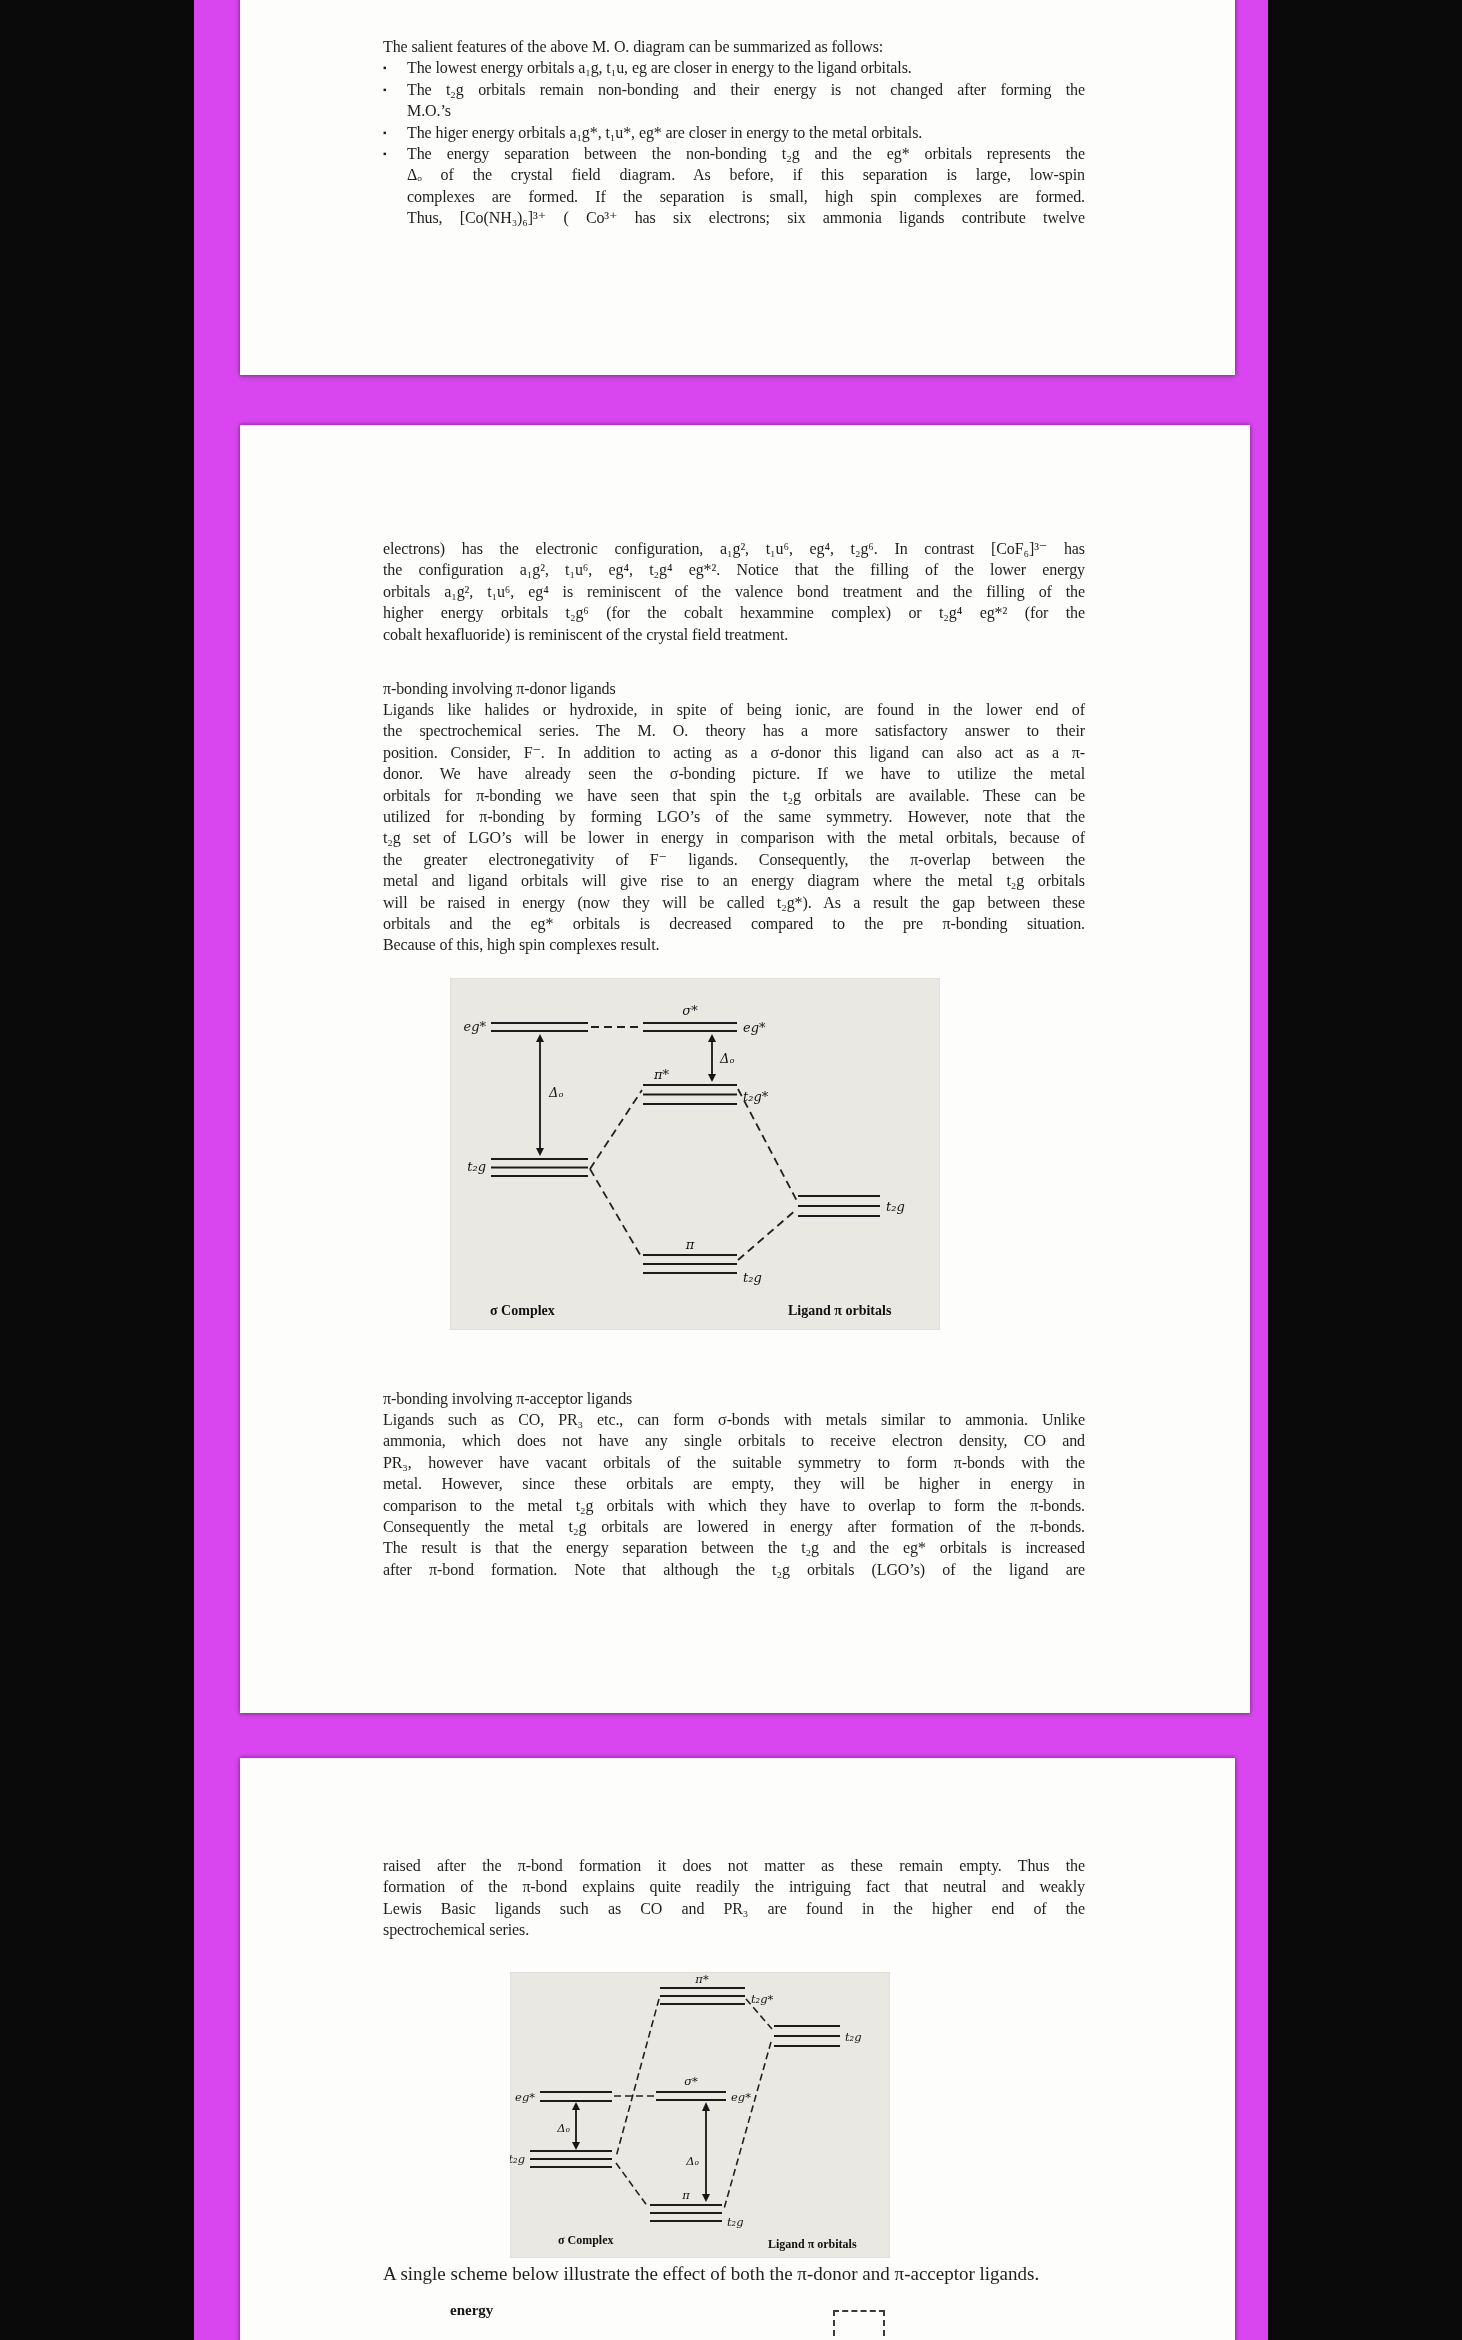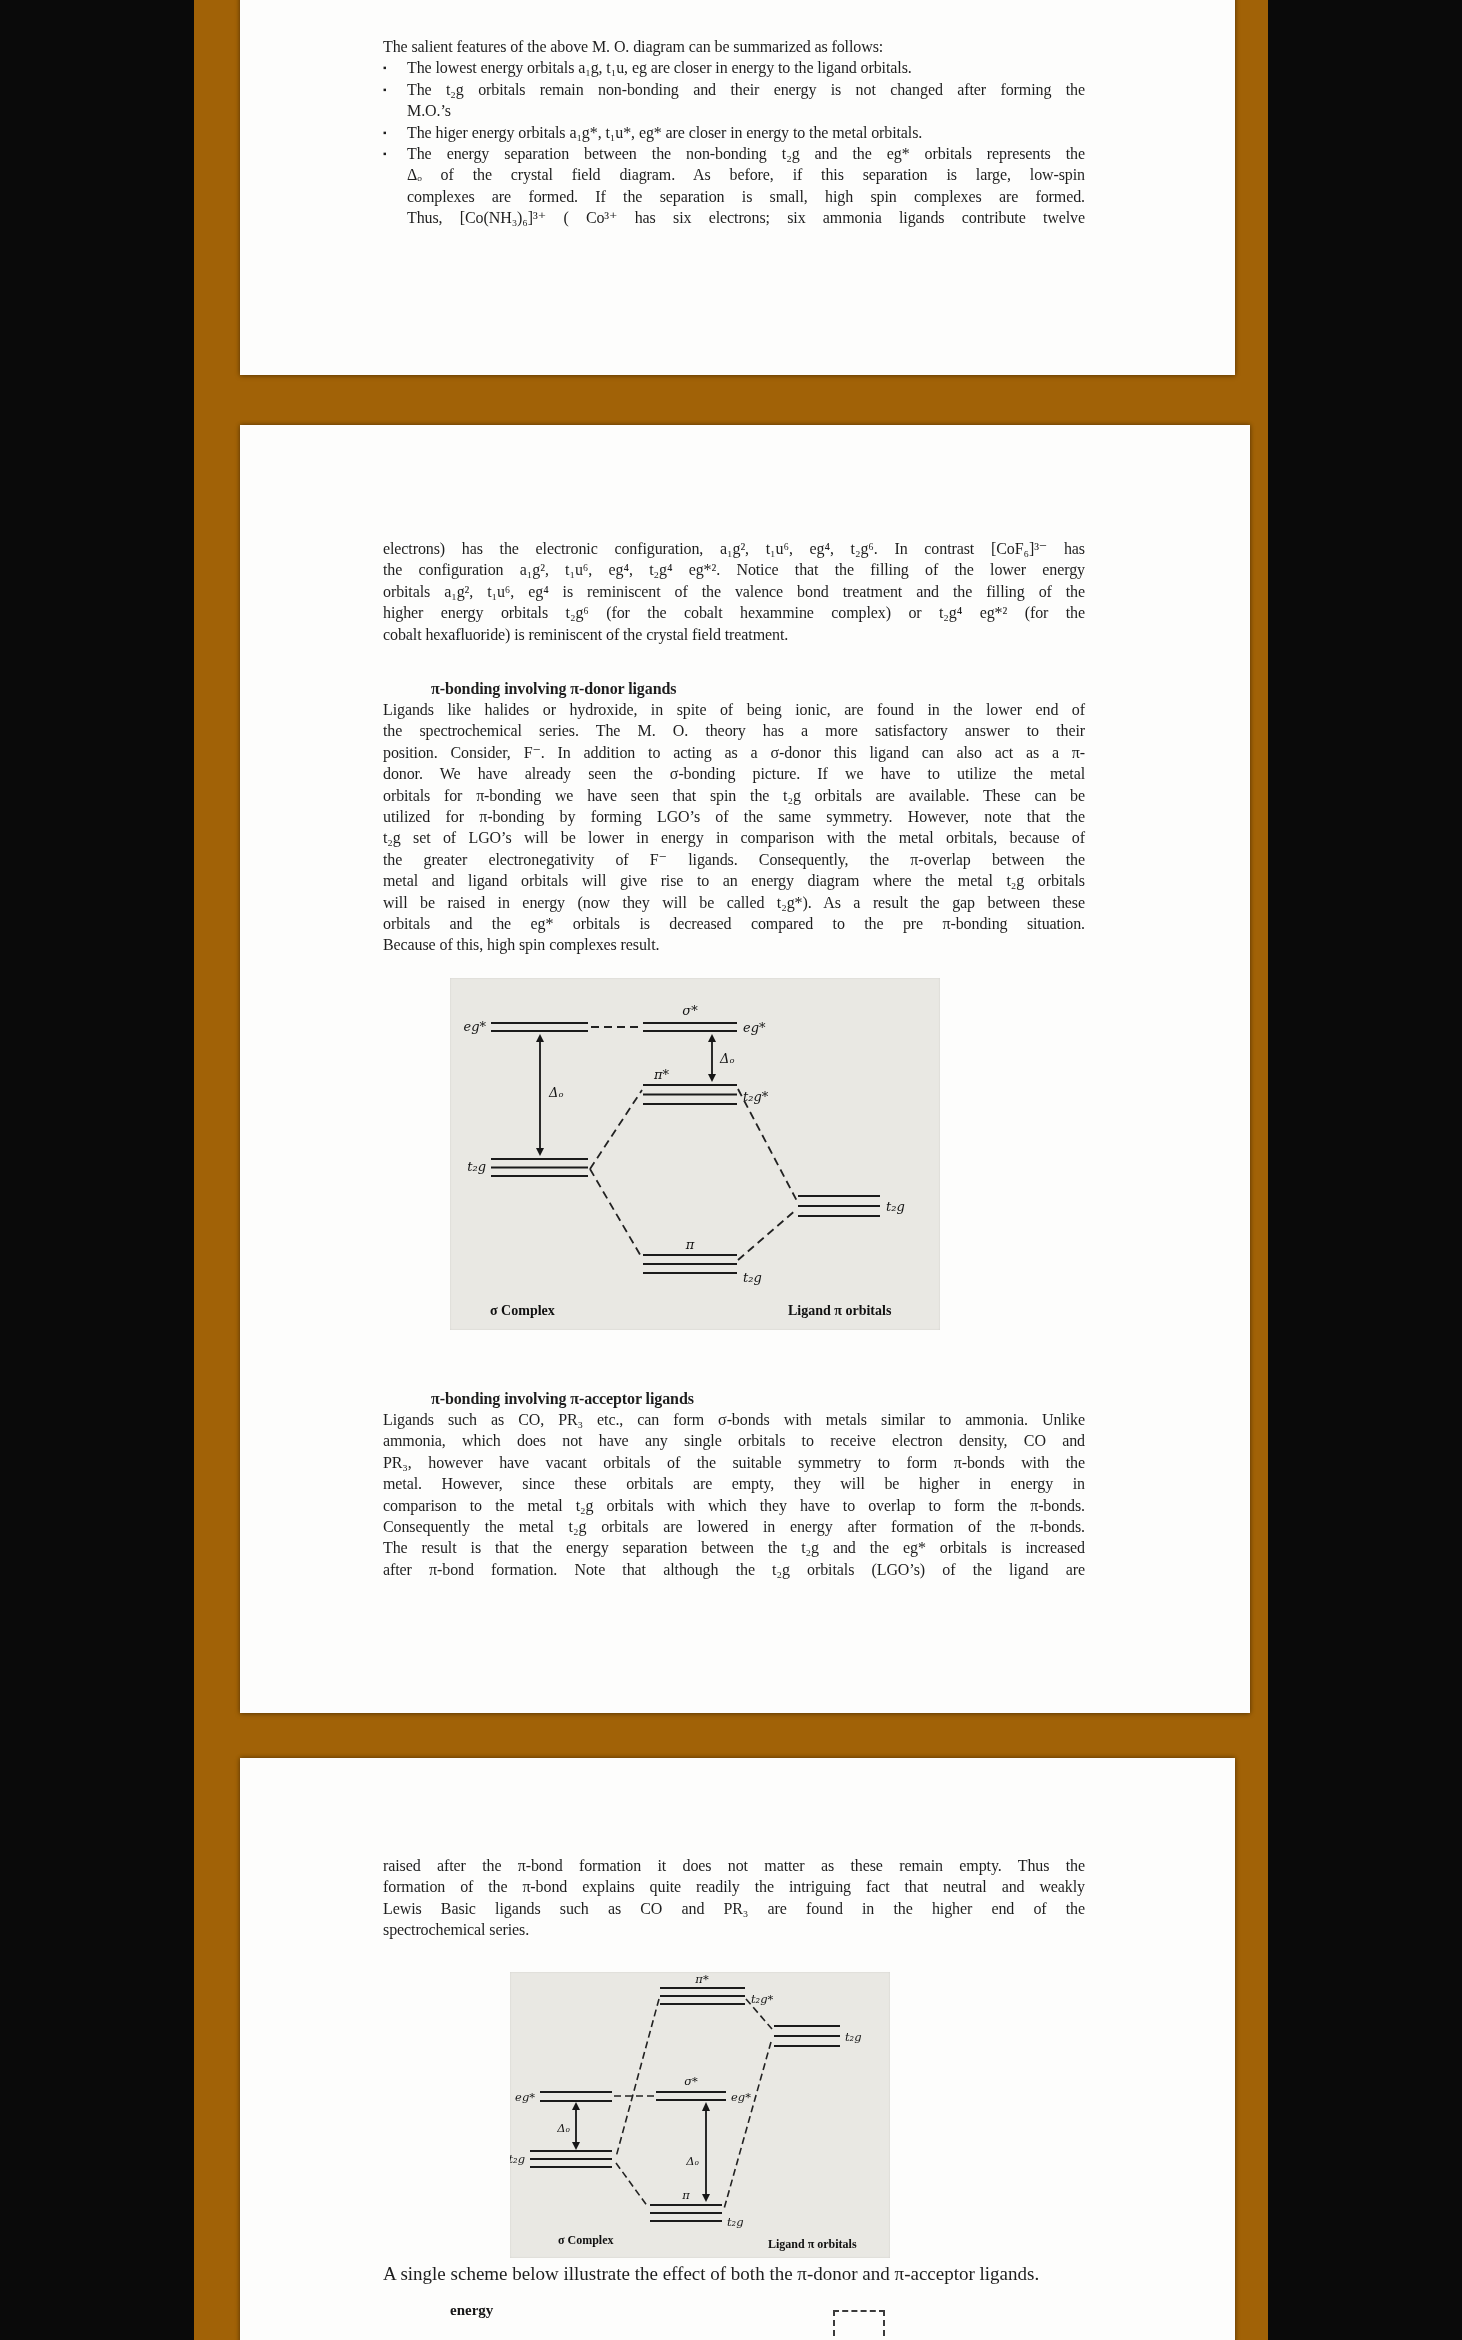--- a/index.html
+++ b/index.html
@@ -8,39 +8,39 @@
     width:1462px;height:2340px;
     overflow:hidden;
     background:#0a0a0a;
     font-family:"Liberation Serif","DejaVu Serif",serif;
   }
   .side-strip{position:absolute;top:0;bottom:0;width:194px;background:#0a0a0a;}
   .side-strip.left{left:0;}
   .side-strip.right{right:0;}
   .viewer{
     position:absolute;left:194px;top:0;width:1074px;height:2340px;
-    background:#a16207;
+    background:#d946ef;
   }
   .page{
     position:absolute;left:46px;width:995px;background:#fdfdfc;
     box-shadow:0 1px 5px rgba(0,0,0,.35), 0 -1px 4px rgba(0,0,0,.22);
     color:#212121;
   }
   .page1{top:-10px;height:385px;}
   .page2{top:425px;height:1288px;padding-left:15px;}
   .page3{top:1758px;height:600px;}
   .textcol{
     position:absolute;left:143px;width:702px;
     font-size:16px;line-height:21.4px;letter-spacing:-0.1px;
     color:#1e1e1e;
   }
   .ln{text-align:justify;text-align-last:justify;}
   .ln-last{text-align-last:auto;}
   .intro-line{text-align:left;}
-  .heading{font-weight:bold;margin-left:48px;}
+  .heading{font-weight:normal;}
   .bullet{display:flex;}
   .bmark{width:24px;font-size:10px;line-height:21.4px;flex:0 0 24px;}
   .btext{flex:1 1 auto;min-width:0;}
   .figure{
     position:absolute;background:#e9e8e3;
     box-shadow:0 0 2px rgba(0,0,0,.12) inset;
   }
   .fig1{left:210px;top:553px;width:490px;height:352px;}
   .fig2{left:270px;top:214px;width:380px;height:286px;}
   svg{display:block;width:100%;height:100%;}

